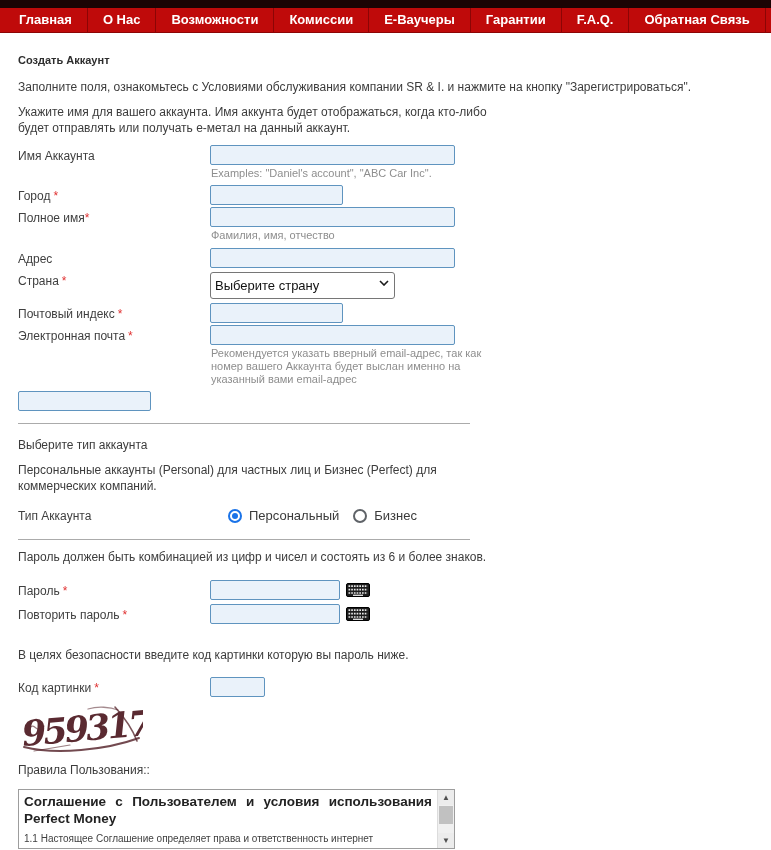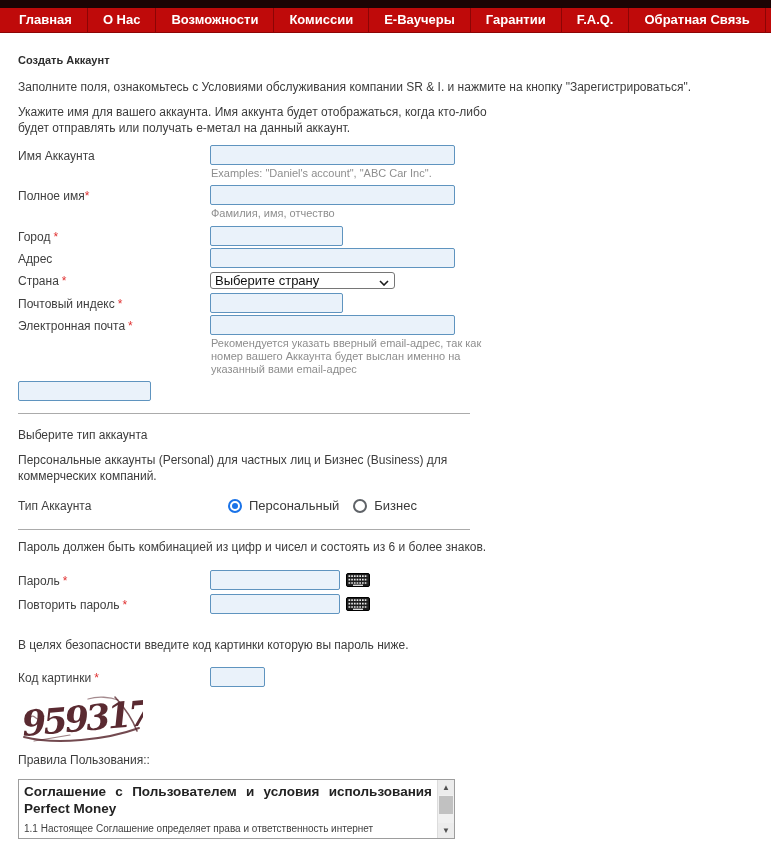--- a/index.html
+++ b/index.html
@@ -37,21 +37,21 @@
     border:1px solid #5f94bf; border-radius:2px; padding:0 4px;
     font-family:"Liberation Sans", sans-serif; font-size:12px; color:#222; outline:none;
   }
   .tin.narrow { width:133px; }
   .tin.pass  { width:130px; }
   .tin.small { width:55px; }
   .hint { color:#8e8e8e; font-size:11px; line-height:1.2; margin:2px 0 3px 1px; }
   .hint.email { width:300px; }
   .selwrap { position:relative; width:185px; margin:2px 0 2px 0; }
   .country-select {
-    width:185px; height:17px; background:#fff; border:1px solid #767676; border-radius:3px;
+    width:185px; height:27px; background:#fff; border:1px solid #767676; border-radius:3px;
     font-family:"Liberation Sans", sans-serif; font-size:13px; color:#111;
     padding:0 18px 0 4px; appearance:none; -webkit-appearance:none; outline:none;
   }
   .sel-arrow { position:absolute; right:6px; top:8px; pointer-events:none; line-height:0; }
   .sep { border:none; border-top:1px solid #ababab; width:452px; margin:12px 0 0 0; }
   
   .radio-row { display:flex; align-items:center; margin-top:14px; }
   .radio-group { display:flex; align-items:center; margin-left:18px; }
   .radio { width:14px; height:14px; border-radius:50%; flex:none; display:flex; align-items:center; justify-content:center; cursor:pointer; }
   .radio.sel { border:2px solid #1a73e8; }
@@ -104,30 +104,30 @@
 
     <div class="frow">
       <div class="flabel"><span>Имя Аккаунта</span></div>
       <div class="fcol">
         <input class="tin" type="text" value="" style="">
         <div class="hint">Examples: "Daniel's account", "ABC Car Inc".</div>
       </div>
     </div>
 
     <div class="frow">
+      <div class="flabel"><span>Город</span><span class="req">*</span></div>
+      <input class="tin narrow" type="text" value="" style="">
+    </div>
+
+    <div class="frow">
       <div class="flabel"><span>Полное имя</span><span class="req tight">*</span></div>
       <div class="fcol">
         <input class="tin" type="text" value="" style="">
         <div class="hint">Фамилия, имя, отчество</div>
       </div>
-    </div>
-
-    <div class="frow">
-      <div class="flabel"><span>Город</span><span class="req">*</span></div>
-      <input class="tin narrow" type="text" value="" style="">
     </div>
 
     <div class="frow">
       <div class="flabel"><span>Адрес</span></div>
       <input class="tin" type="text" value="" style="">
     </div>
 
     <div class="frow">
       <div class="flabel"><span>Страна</span><span class="req">*</span></div>
       <div class="selwrap">
@@ -155,21 +155,21 @@
       </div>
     </div>
 
     <div class="frow">
       <input class="tin narrow" type="text" value="" style="">
     </div>
 
     <hr class="sep">
 
     <p class="intro">Выберите тип аккаунта</p>
-    <p class="note">Персональные аккаунты (Personal) для частных лиц и Бизнес (Business) для коммерческих компаний.</p>
+    <p class="note">Персональные аккаунты (Personal) для частных лиц и Бизнес (Perfect) для коммерческих компаний.</p>
 
     <div class="radio-row">
       <div class="flabel" style="padding-top:0;"><span>Тип Аккаунта</span></div>
       <div class="radio-group">
         <span class="radio sel">
             <span class="dot"></span>
           </span>
         <span class="radio-label">Персональный</span>
         <span class="radio unsel"></span>
         <span class="radio-label">Бизнес</span>

